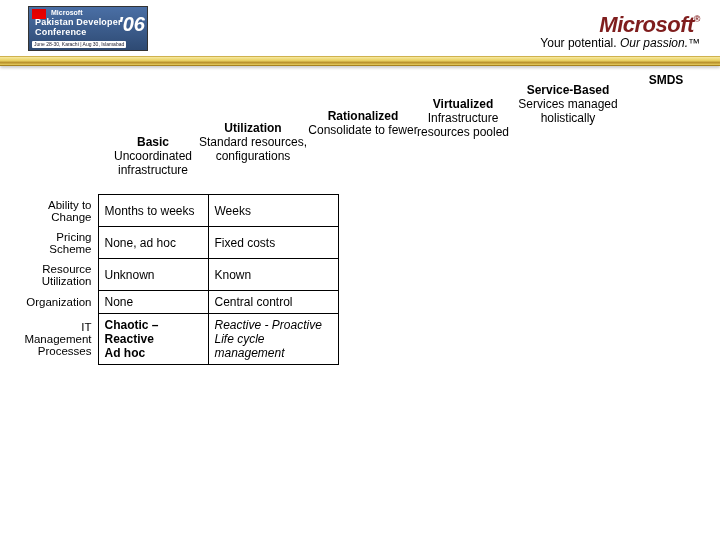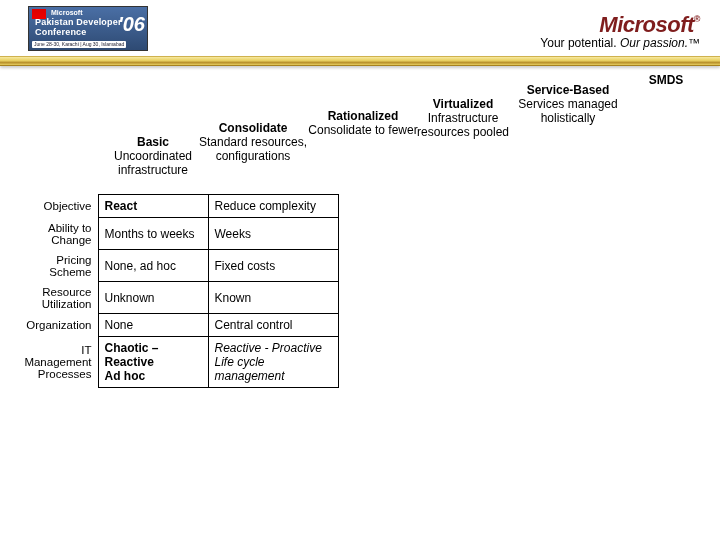--- a/index.html
+++ b/index.html
@@ -135,21 +135,21 @@
 <div class="gold-bar"></div>
 
 <div class="content">
 
   <div class="levels">
     <div class="level lvl0">
       <span class="lvl-title">Basic</span>
       <span class="lvl-desc">Uncoordinated infrastructure</span>
     </div>
     <div class="level lvl1">
-      <span class="lvl-title">Consolidate</span>
+      <span class="lvl-title">Utilization</span>
       <span class="lvl-desc">Standard resources, configurations</span>
     </div>
     <div class="level lvl2">
       <span class="lvl-title">Rationalized</span>
       <span class="lvl-desc">Consolidate to fewer</span>
     </div>
     <div class="level lvl3">
       <span class="lvl-title">Virtualized</span>
       <span class="lvl-desc">Infrastructure resources pooled</span>
     </div>
@@ -157,25 +157,20 @@
       <span class="lvl-title">Service-Based</span>
       <span class="lvl-desc">Services managed holistically</span>
     </div>
     <div class="level lvl5">
       <span class="lvl-title">SMDS</span>
     </div>
   </div>
 
   <table class="matrix">
     <tbody>
-        <tr>
-      <th>Objective</th>
-      <td class="col-b bold">React</td>
-      <td class="col-s">Reduce complexity</td>
-    </tr>
     <tr>
       <th>Ability to Change</th>
       <td class="col-b">Months to weeks</td>
       <td class="col-s">Weeks</td>
     </tr>
     <tr>
       <th>Pricing Scheme</th>
       <td class="col-b">None, ad hoc</td>
       <td class="col-s">Fixed costs</td>
     </tr>

